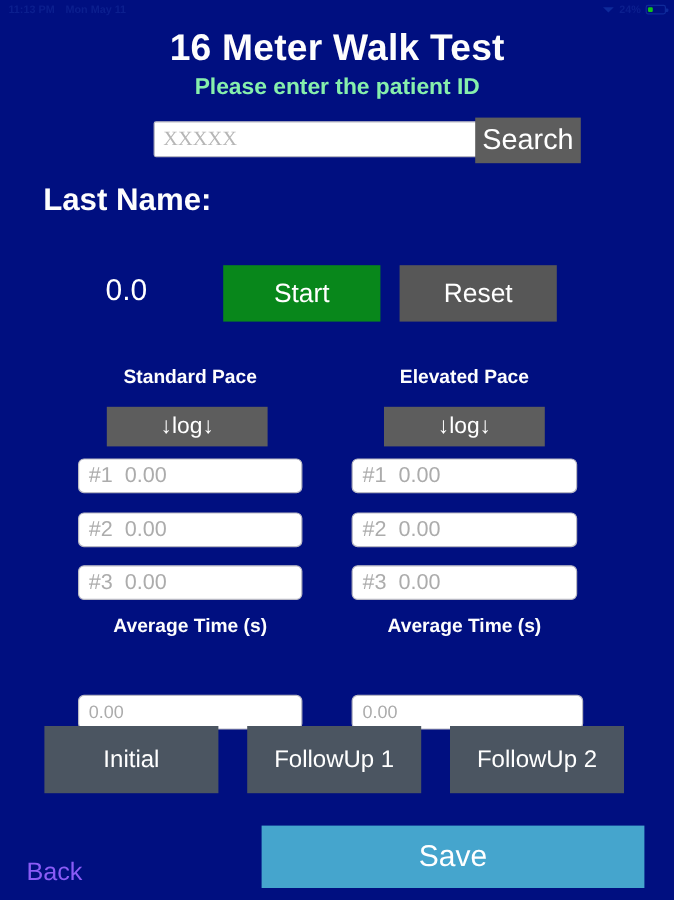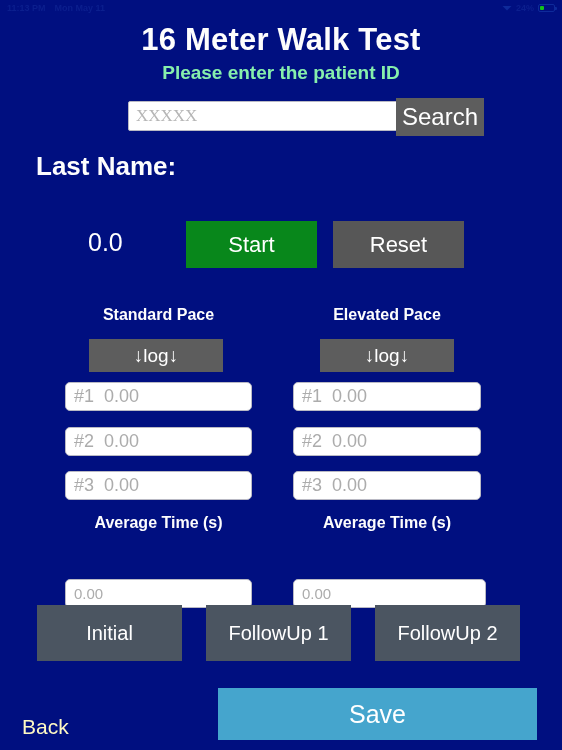--- a/index.html
+++ b/index.html
@@ -252,21 +252,21 @@
     color: #ffffff;
     font-family: "Liberation Sans", sans-serif;
     font-size: 25px;
     cursor: pointer;
     padding: 0;
   }
   .back-link {
     position: absolute;
     left: 22px; top: 715px;
     font-size: 21px;
-    color: #fef9c3;
+    color: #8b5cf6;
     cursor: pointer;
     text-align: center;
   }
 </style>
 </head>
 <body>
 
 <div class="status-bar">
   <div class="status-left">
     <span>11:13 PM</span>

